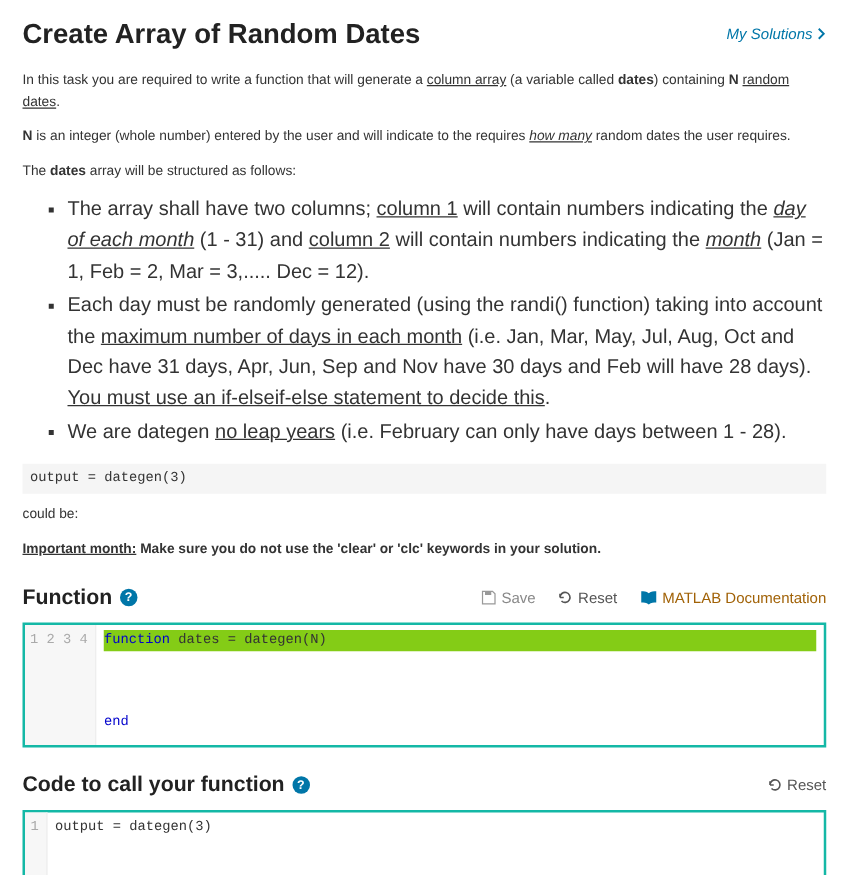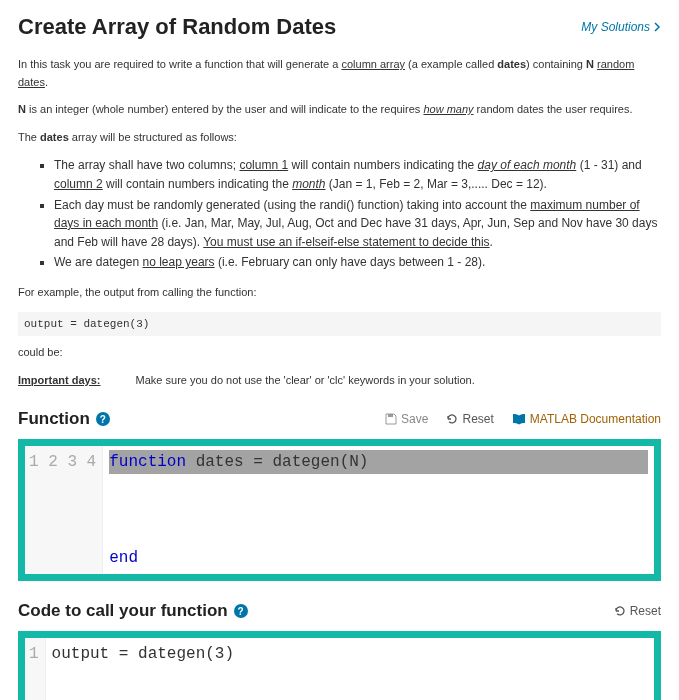--- a/index.html
+++ b/index.html
@@ -5,78 +5,77 @@
 * { box-sizing: border-box; margin: 0; padding: 0; }
 body { font-family: Arial, Helvetica, sans-serif; font-size: 12px; color: #333; background: #fff; padding: 14px 18px; width: 679px; }
 .header-row { display: flex; justify-content: space-between; align-items: center; margin-bottom: 16px; }
 h1 { font-size: 22px; font-weight: bold; color: #222; }
 .my-solutions { color: #0076a8; font-size: 12px; cursor: pointer; display: flex; align-items: center; gap: 4px; font-style: italic; }
 .desc p { font-size: 11px; line-height: 1.6; margin-bottom: 10px; color: #333; }
 .desc .u { text-decoration: underline; }
 .desc .b { font-weight: bold; }
 .desc .i { font-style: italic; text-decoration: underline; }
 .desc ul { margin: 0 0 12px 36px; padding: 0; }
-.desc li { font-size: 12px; line-height: 1.55; list-style: square; margin-bottom: 2px; }
+.desc li { font-size: 16px; line-height: 1.55; list-style: square; margin-bottom: 2px; }
 .codeblock { background: #f5f5f5; font-family: "Courier New", monospace; font-size: 11px; padding: 4px 6px; margin-bottom: 8px; white-space: pre; line-height: 1.5; }
 .note { font-size: 11px; margin-bottom: 28px; }
 .note .u { text-decoration: underline; font-weight: bold; }
-.note .b { font-weight: normal; margin-left: 32px; }
+.note .b { font-weight: bold; }
 .section-head { display: flex; justify-content: space-between; align-items: center; margin-bottom: 10px; margin-top: 20px; }
 .section-title { font-size: 17px; font-weight: bold; color: #222; display: flex; align-items: center; gap: 6px; }
 .help-icon { display: inline-flex; width: 14px; height: 14px; border-radius: 50%; background: #0076a8; color: #fff; font-size: 10px; font-weight: bold; align-items: center; justify-content: center; cursor: pointer; }
 .toolbar { display: flex; align-items: center; gap: 18px; font-size: 12px; }
 .tool-btn { color: #888; display: flex; align-items: center; gap: 4px; cursor: pointer; }
 .tool-btn.reset { color: #555; }
 .tool-btn.doc { color: #a16207; }
-.editor { border: 7px solid #14b8a6; background: #fff; min-height: 100px; font-family: "Courier New", monospace; font-size: 16px; display: flex; margin-bottom: 20px; }
+.editor { border: 2px solid #14b8a6; background: #fff; min-height: 100px; font-family: "Courier New", monospace; font-size: 11px; display: flex; margin-bottom: 20px; }
 .gutter { background: #f7f7f7; color: #aaa; text-align: right; padding: 4px 6px 4px 4px; border-right: 1px solid #eee; user-select: none; line-height: 1.5; min-width: 18px; }
 .code-area { padding: 4px 6px; white-space: pre; line-height: 1.5; flex: 1; }
 .kw { color: #0000cc; }
-.firstline { background: #a3a3a3; display: block; }
+.firstline { background: #84cc16; display: block; }
 svg { display: inline-block; vertical-align: middle; }
 </style>
 </head>
 <body>
 
 <div class="header-row">
   <h1>Create Array of Random Dates</h1>
   <div class="my-solutions">
     <span>My Solutions</span>
     <svg width="7" height="10" viewBox="0 0 7 10">
         <path d="M1 1 L5 5 L1 9" stroke="#0076a8" stroke-width="1.5" fill="none"></path>
       </svg>
   </div>
 </div>
 
 <div class="desc">
   <p>
-    <span>In this task you are required to write a function that will generate a </span><span class="u">column array</span><span> (a example called </span><span class="b">dates</span><span>) containing </span><span class="b">N</span><span> </span><span class="u">random dates</span><span>.</span>
+    <span>In this task you are required to write a function that will generate a </span><span class="u">column array</span><span> (a variable called </span><span class="b">dates</span><span>) containing </span><span class="b">N</span><span> </span><span class="u">random dates</span><span>.</span>
   </p>
   <p>
     <span class="b">N</span><span> is an integer (whole number) entered by the user and will indicate to the requires </span><span class="i">how many</span><span> random dates the user requires.</span>
   </p>
   <p>
     <span>The </span><span class="b">dates</span><span> array will be structured as follows:</span>
   </p>
   <ul>
     <li>
       <span>The array shall have two columns; </span><span class="u">column 1</span><span> will contain numbers indicating the </span><span class="i">day of each month</span><span> (1 - 31) and </span><span class="u">column 2</span><span> will contain numbers indicating the </span><span class="i">month</span><span> (Jan = 1, Feb = 2, Mar = 3,..... Dec = 12).</span>
     </li>
     <li>
       <span>Each day must be randomly generated (using the randi() function) taking into account the </span><span class="u">maximum number of days in each month</span><span> (i.e. Jan, Mar, May, Jul, Aug, Oct and Dec have 31 days, Apr, Jun, Sep and Nov have 30 days and Feb will have 28 days). </span><span class="u">You must use an if-elseif-else statement to decide this</span><span>.</span>
     </li>
     <li>
       <span>We are dategen </span><span class="u">no leap years</span><span> (i.e. February can only have days between 1 - 28).</span>
     </li>
   </ul>
-  <p>For example, the output from calling the function:</p>
   <div class="codeblock">output = dategen(3)</div>
   <p>could be:</p>
   <p class="note">
-    <span class="u">Important days:</span><span class="b"> Make sure you do not use the 'clear' or 'clc' keywords in your solution.</span>
+    <span class="u">Important month:</span><span class="b"> Make sure you do not use the 'clear' or 'clc' keywords in your solution.</span>
   </p>
 </div>
 
 <div class="section-head">
   <div class="section-title">
     <span>Function</span>
     <span class="help-icon">?</span>
   </div>
   <div class="toolbar">
     <div class="tool-btn">

